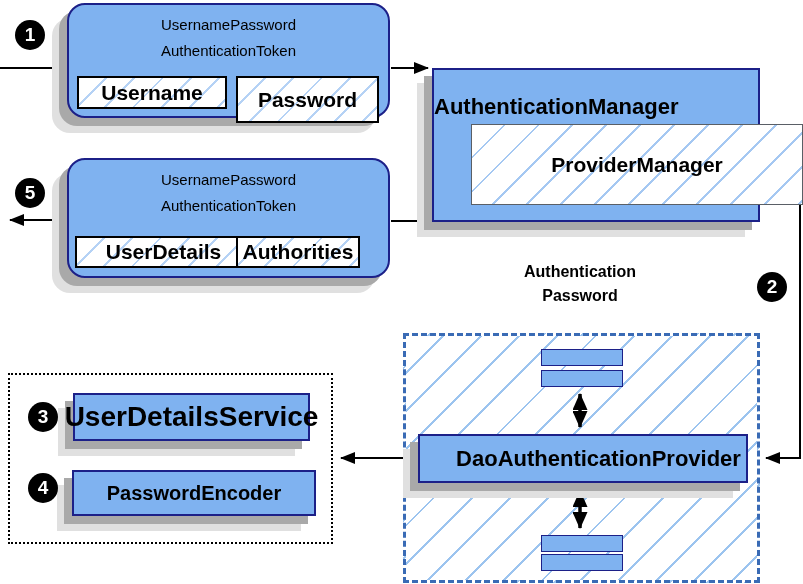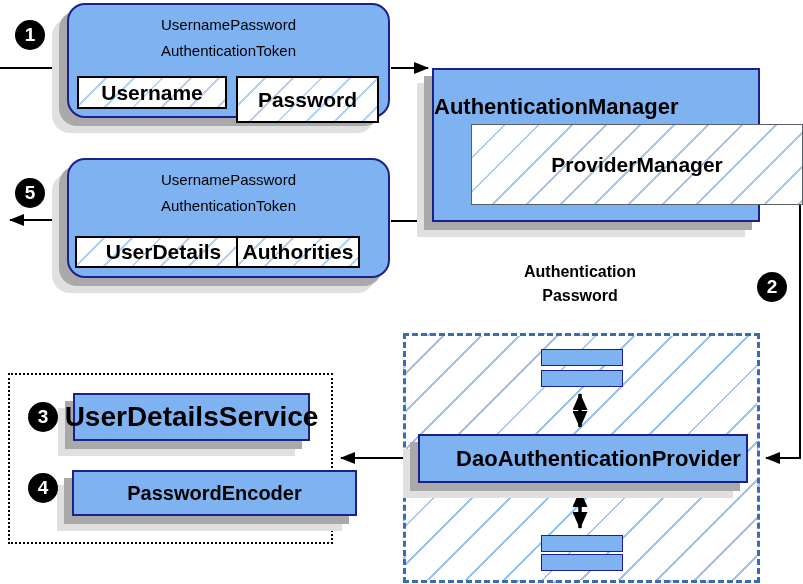--- a/index.html
+++ b/index.html
@@ -29,21 +29,21 @@
   
   .token-request{left:67px;top:3px;width:323px;height:115px;}
   .token-response{left:67px;top:158px;width:323px;height:120px;}
   .auth-manager{left:432px;top:68px;width:328px;height:154px;}
   .am-title{margin-top:24px;font-size:22px;font-weight:bold;}
   .pm-box{position:absolute;left:37px;top:54px;width:332px;height:81px;border:1px solid #5a5f66;box-sizing:border-box;font-size:21px;font-weight:bold;text-align:center;}
   .providers-box{left:403px;top:333px;width:357px;height:250px;border:3px dashed #3a6bb5;}
   .providers-heading{left:430px;top:260px;width:300px;text-align:center;font-size:16px;line-height:24px;font-weight:bold;}
   .dao-box{left:418px;top:434px;width:330px;height:49px;font-size:22px;padding-left:31px;}
   .uds-box{left:73px;top:393px;width:237px;height:48px;font-size:28px;}
-  .pe-box{left:72px;top:470px;width:285px;height:46px;font-size:20px;}
+  .pe-box{left:72px;top:470px;width:244px;height:46px;font-size:20px;}
   .dotted-box{left:8px;top:373px;width:325px;height:171px;border:2.5px dotted #000;}
   .bar{position:absolute;width:82px;height:17px;background:#7fb2f0;border:1.5px solid #1c2088;box-sizing:border-box;}
   .bar1{left:541px;top:349px;}
   .bar2{left:541px;top:370px;}
   .bar3{left:541px;top:535px;}
   .bar4{left:541px;top:554px;}
   .badge{
     position:absolute;width:30px;height:30px;border-radius:50%;
     background:#000;color:#fff;font-weight:bold;font-size:19px;
     display:flex;align-items:center;justify-content:center;

